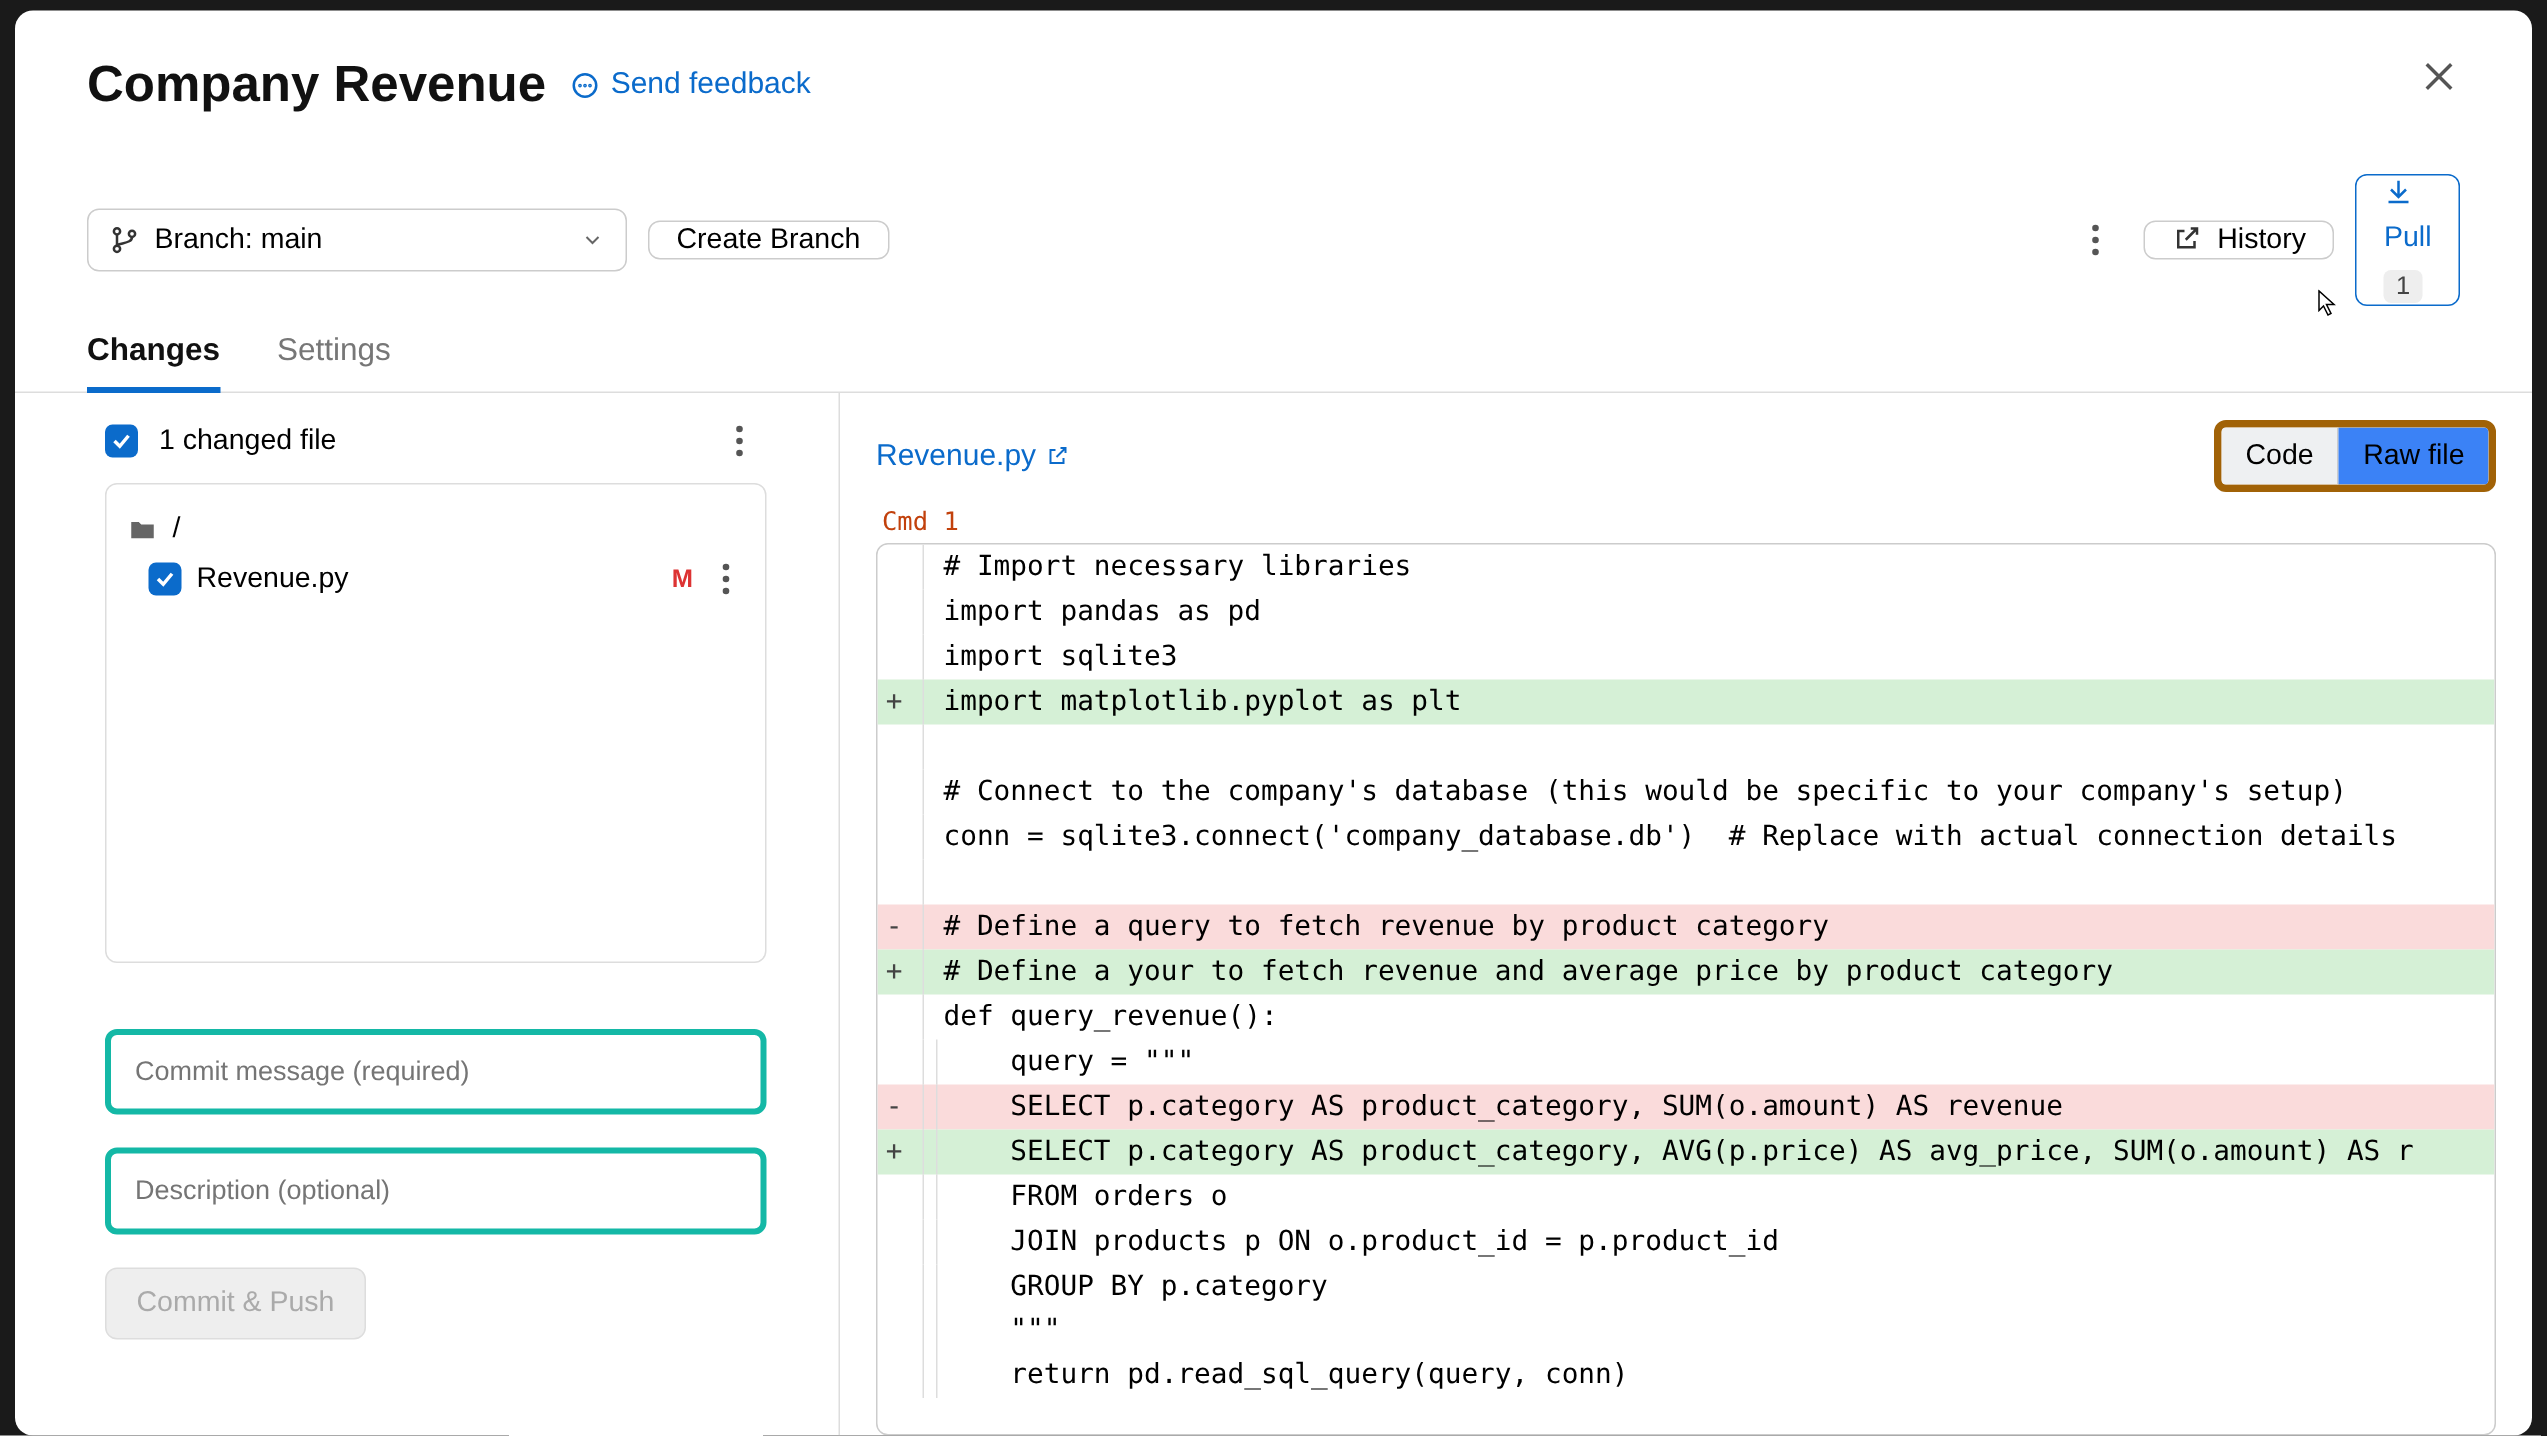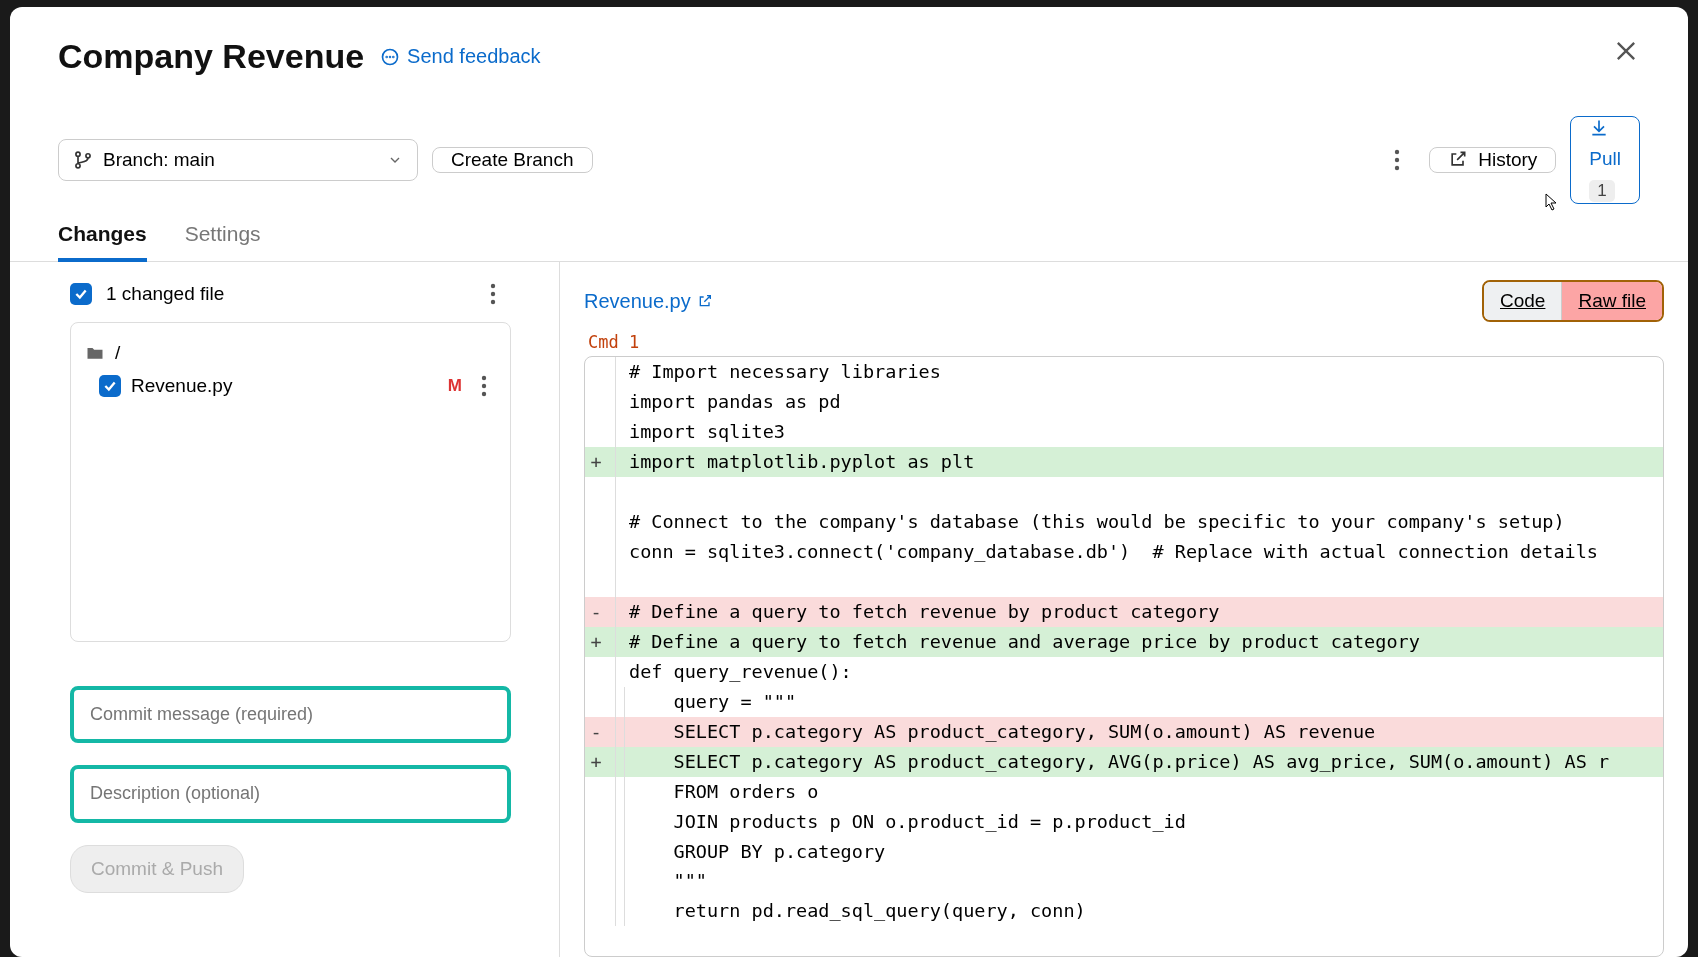--- a/index.html
+++ b/index.html
@@ -185,21 +185,21 @@
   padding: 14px 16px;
   font-size: 18px;
   font-family: inherit;
   width: 100%;
 }
 textarea.input { resize: none; height: 58px; }
 .commit-btn {
   background: #eee;
   color: #aaa;
   border: 1px solid #ddd;
-  border-radius: 18px;
+  border-radius: 8px;
   padding: 12px 20px;
   font-size: 19px;
   width: fit-content;
   cursor: not-allowed;
 }
 .content {
   flex: 1;
   padding: 18px 24px 0 24px;
   display: flex;
   flex-direction: column;
@@ -214,31 +214,30 @@
   color: #0b6bcb;
   font-size: 20px;
   display: flex;
   align-items: center;
   gap: 6px;
   cursor: pointer;
 }
 .toggle-group {
   margin-left: auto;
   display: flex;
-  border: 2px solid #a16207;
-  border-radius: 8px;
-  overflow: hidden;
-  text-decoration: underline;
+  border: 5px solid #a16207;
+  border-radius: 8px;
+  overflow: hidden;
 }
 .toggle-btn {
   padding: 8px 16px;
   font-size: 19px;
   cursor: pointer;
   border: none;
-  background: #fca5a5;
+  background: #3b82f6;
 }
 .toggle-btn.active { background: #eef0f2; }
 .toggle-btn:first-child { border-right: 1px solid #ccc; }
 .cmd-label {
   font-family: ui-monospace, Menlo, Consolas, monospace;
   color: #c2410c;
   font-size: 17px;
   margin-bottom: 4px;
   padding-left: 4px;
 }
@@ -422,21 +421,21 @@
       <div class="diff-box" id="diff-box">
           <div class="diff-line"><div class="diff-gutter"> </div><div class="diff-bars"><div class="bar"></div><div class="bar" style="border-right: none;"></div></div><div class="diff-code"># Import necessary libraries</div></div>
           <div class="diff-line"><div class="diff-gutter"> </div><div class="diff-bars"><div class="bar"></div><div class="bar" style="border-right: none;"></div></div><div class="diff-code">import pandas as pd</div></div>
           <div class="diff-line"><div class="diff-gutter"> </div><div class="diff-bars"><div class="bar"></div><div class="bar" style="border-right: none;"></div></div><div class="diff-code">import sqlite3</div></div>
           <div class="diff-line line-add"><div class="diff-gutter">+</div><div class="diff-bars"><div class="bar"></div><div class="bar" style="border-right: none;"></div></div><div class="diff-code">import matplotlib.pyplot as plt</div></div>
           <div class="diff-line"><div class="diff-gutter"> </div><div class="diff-bars"><div class="bar"></div><div class="bar" style="border-right: none;"></div></div><div class="diff-code"></div></div>
           <div class="diff-line"><div class="diff-gutter"> </div><div class="diff-bars"><div class="bar"></div><div class="bar" style="border-right: none;"></div></div><div class="diff-code"># Connect to the company's database (this would be specific to your company's setup)</div></div>
           <div class="diff-line"><div class="diff-gutter"> </div><div class="diff-bars"><div class="bar"></div><div class="bar" style="border-right: none;"></div></div><div class="diff-code">conn = sqlite3.connect('company_database.db')  # Replace with actual connection details</div></div>
           <div class="diff-line"><div class="diff-gutter"> </div><div class="diff-bars"><div class="bar"></div><div class="bar" style="border-right: none;"></div></div><div class="diff-code"></div></div>
           <div class="diff-line line-del"><div class="diff-gutter">-</div><div class="diff-bars"><div class="bar"></div><div class="bar" style="border-right: none;"></div></div><div class="diff-code"># Define a query to fetch revenue by product category</div></div>
-          <div class="diff-line line-add"><div class="diff-gutter">+</div><div class="diff-bars"><div class="bar"></div><div class="bar" style="border-right: none;"></div></div><div class="diff-code"># Define a query to fetch revenue and average price by product category</div></div>
+          <div class="diff-line line-add"><div class="diff-gutter">+</div><div class="diff-bars"><div class="bar"></div><div class="bar" style="border-right: none;"></div></div><div class="diff-code"># Define a your to fetch revenue and average price by product category</div></div>
           <div class="diff-line"><div class="diff-gutter"> </div><div class="diff-bars"><div class="bar"></div><div class="bar" style="border-right: none;"></div></div><div class="diff-code">def query_revenue():</div></div>
           <div class="diff-line"><div class="diff-gutter"> </div><div class="diff-bars"><div class="bar"></div><div class="bar"></div></div><div class="diff-code">    query = """</div></div>
           <div class="diff-line line-del"><div class="diff-gutter">-</div><div class="diff-bars"><div class="bar"></div><div class="bar"></div></div><div class="diff-code">    SELECT p.category AS product_category, SUM(o.amount) AS revenue</div></div>
           <div class="diff-line line-add"><div class="diff-gutter">+</div><div class="diff-bars"><div class="bar"></div><div class="bar"></div></div><div class="diff-code">    SELECT p.category AS product_category, AVG(p.price) AS avg_price, SUM(o.amount) AS r</div></div>
           <div class="diff-line"><div class="diff-gutter"> </div><div class="diff-bars"><div class="bar"></div><div class="bar"></div></div><div class="diff-code">    FROM orders o</div></div>
           <div class="diff-line"><div class="diff-gutter"> </div><div class="diff-bars"><div class="bar"></div><div class="bar"></div></div><div class="diff-code">    JOIN products p ON o.product_id = p.product_id</div></div>
           <div class="diff-line"><div class="diff-gutter"> </div><div class="diff-bars"><div class="bar"></div><div class="bar"></div></div><div class="diff-code">    GROUP BY p.category</div></div>
           <div class="diff-line"><div class="diff-gutter"> </div><div class="diff-bars"><div class="bar"></div><div class="bar"></div></div><div class="diff-code">    """</div></div>
           <div class="diff-line"><div class="diff-gutter"> </div><div class="diff-bars"><div class="bar"></div><div class="bar"></div></div><div class="diff-code">    return pd.read_sql_query(query, conn)</div></div>
         </div>

